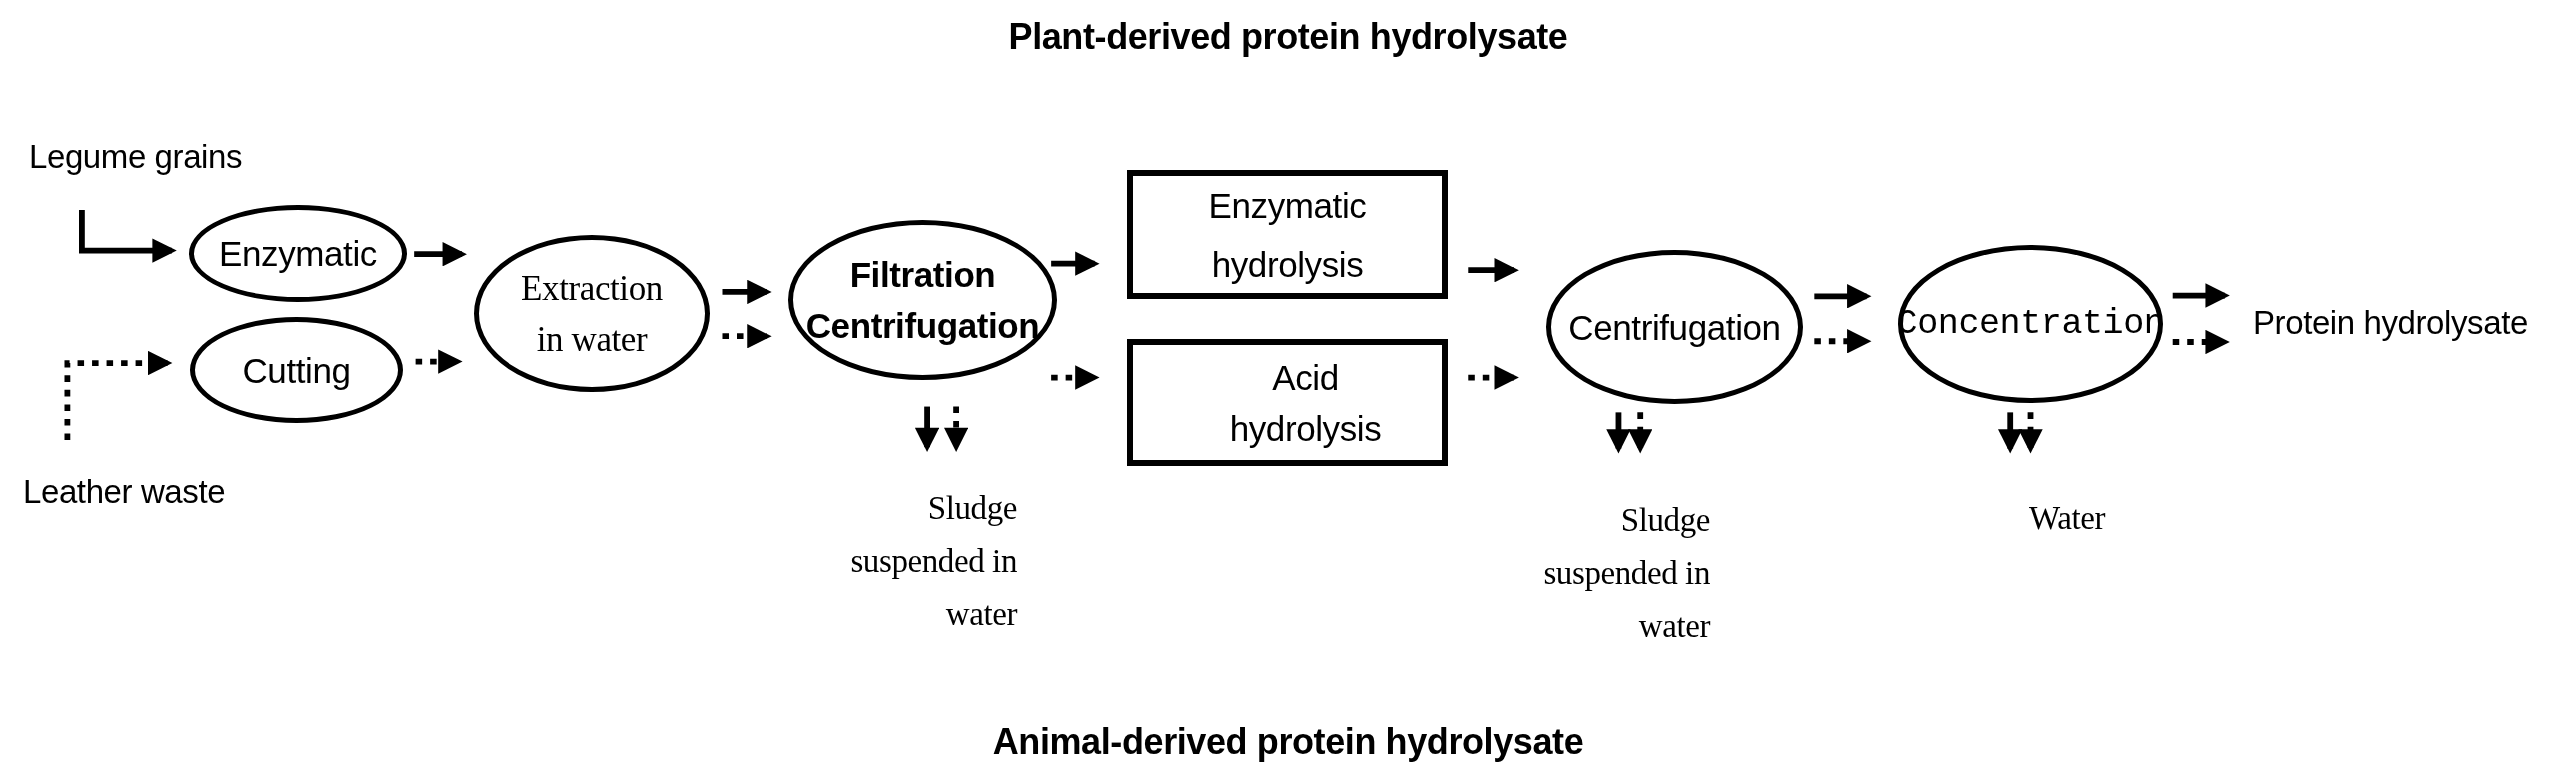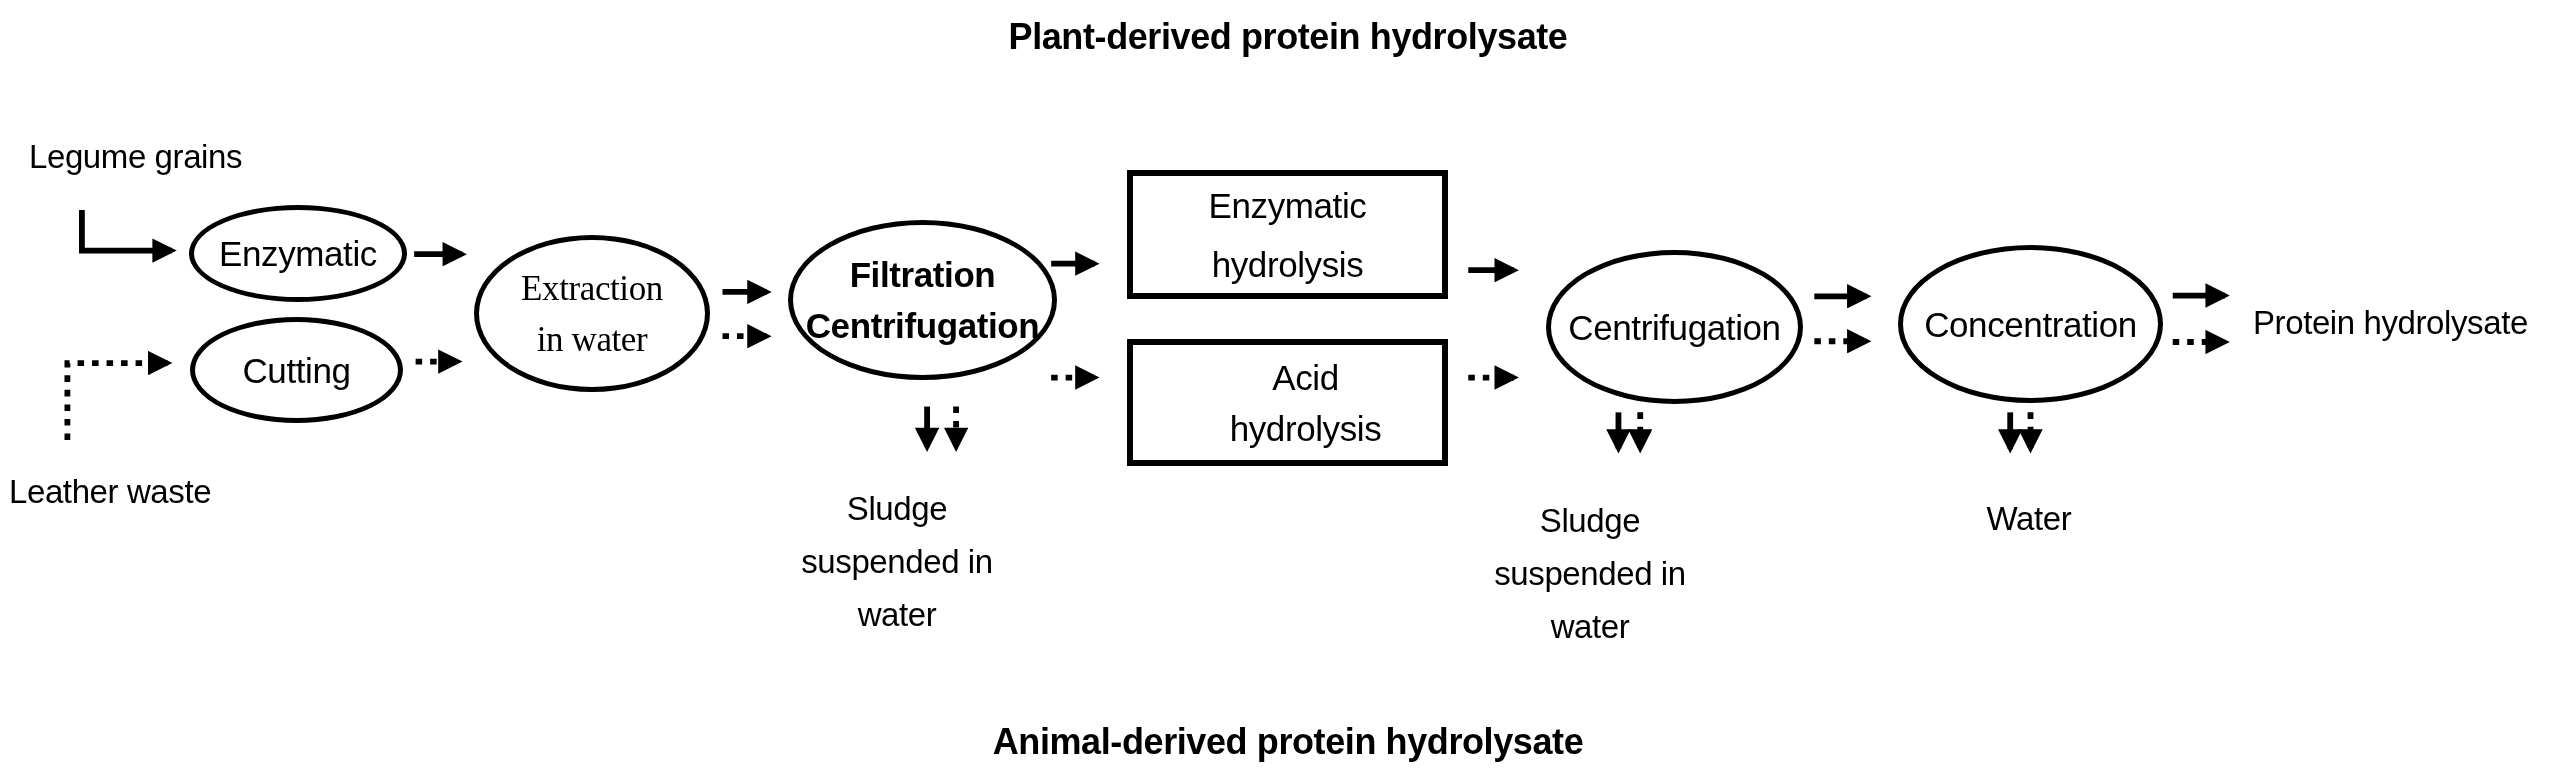--- a/index.html
+++ b/index.html
@@ -24,21 +24,22 @@
     background:#ffffff;
   }
   .ellipse { border:5.8px solid #000000; border-radius:50%; }
   .rect    { border:6.5px solid #000000; }
   .lbl {
     position:absolute; font-size:33px; line-height:41px; letter-spacing:-0.4px;
     white-space:nowrap;
   }
   .outlbl {
     position:absolute; font-size:33px; line-height:53px; letter-spacing:-0.4px;
-    text-align:center;
+    text-align:right;
+    font-family:Liberation Serif, serif;
   }
   .outlbl span { display:block; }
 </style>
 </head>
 <body>
 
 <div id="stage">
 
   <svg id="connectors" viewBox="0 0 3549 1060" xmlns="http://www.w3.org/2000/svg">
     <defs>
@@ -67,21 +68,21 @@
     <path class="conn dotted" marker-end="url(#ah)" d="M2994,459 L3066,459"></path>
     <path class="conn dotted" marker-end="url(#ah)" d="M1317,548 L1317,604"></path>
     <path class="conn dotted" marker-end="url(#ah)" d="M2260,556 L2260,606"></path>
     <path class="conn dotted" marker-end="url(#ah)" d="M2798,556 L2798,606"></path>
   </svg>
 
   <div class="title" style="top:5.8px;">Plant-derived protein hydrolysate</div>
   <div class="title" style="top:711px;">Animal-derived protein hydrolysate</div>
 
   <div class="lbl" style="left:29px; top:127px;">Legume grains</div>
-  <div class="lbl" style="left:9px; top:462px;">Leather waste</div>
+  <div class="lbl" style="left:23px; top:462px;">Leather waste</div>
 
   <div class="node ellipse" style="left:189px; top:196px; width:218px; height:97px;">
     <span>Enzymatic</span>
   </div>
 
   <div class="node ellipse" style="left:190px; top:308px; width:213px; height:106px;">
     <span>Cutting</span>
   </div>
 
   <div class="node ellipse" style="left:474px; top:226px; width:236px; height:157px;font-family:Liberation Serif, serif;">
@@ -101,21 +102,21 @@
 
   <div class="node rect" style="left:1127px; top:330px; width:321px; height:127px;padding-left:36px;">
     <span>Acid</span>
     <span>hydrolysis</span>
   </div>
 
   <div class="node ellipse" style="left:1546px; top:241px; width:257px; height:154px;">
     <span>Centrifugation</span>
   </div>
 
-  <div class="node ellipse" style="left:1898px; top:236px; width:265px; height:158px;">
+  <div class="node ellipse" style="left:1898px; top:236px; width:265px; height:158px;font-family:Liberation Mono, monospace;">
     <span>Concentration</span>
   </div>
 
   <div class="outlbl" style="left:777px; top:473px; width:240px;">
     <span>Sludge</span>
     <span>suspended in</span>
     <span>water</span>
   </div>
 
   <div class="outlbl" style="left:1470px; top:485px; width:240px;">

